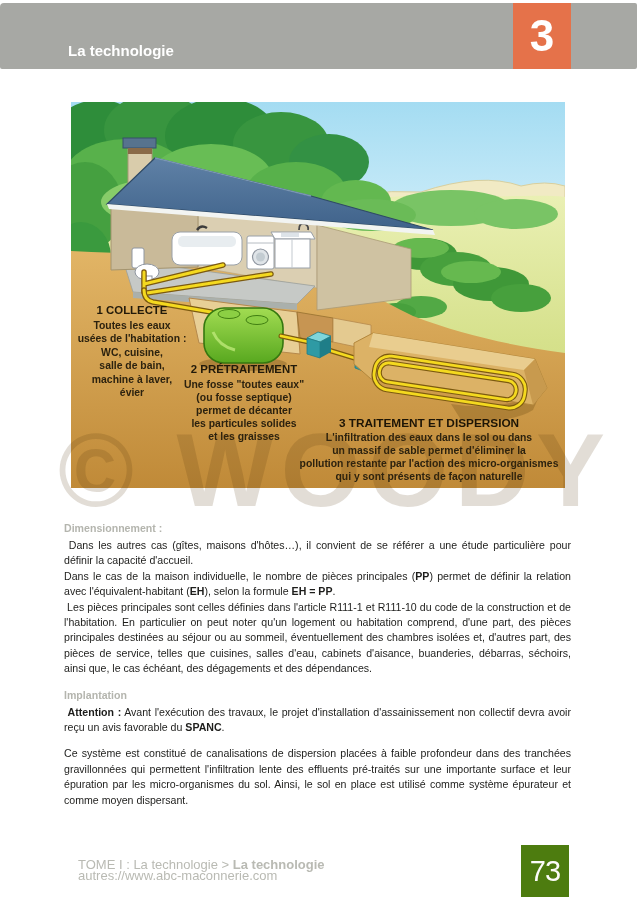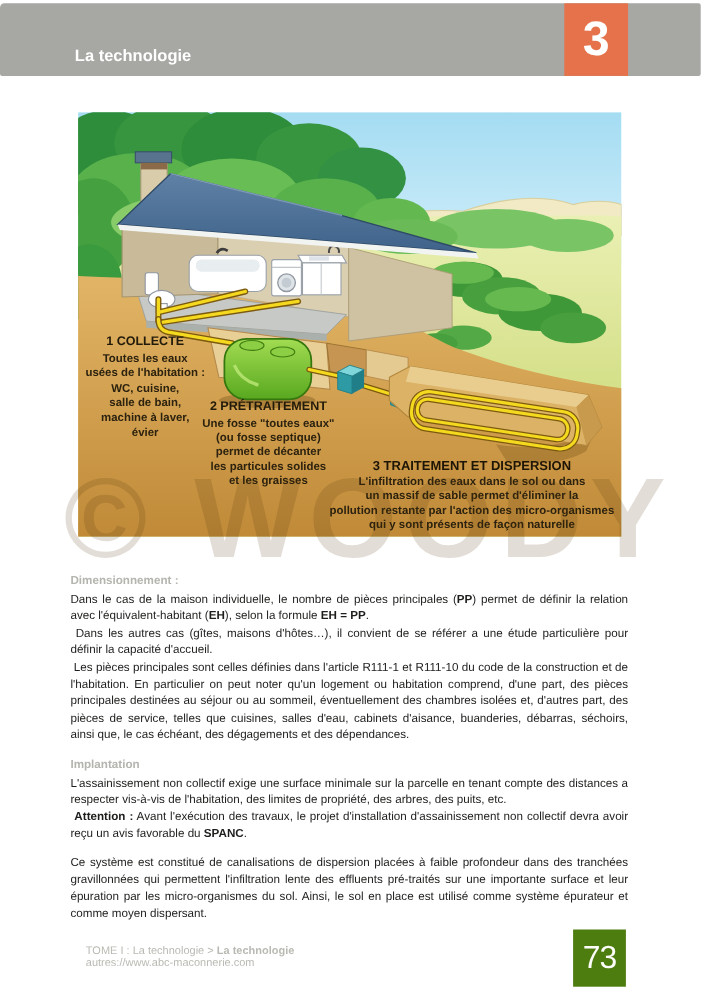--- a/index.html
+++ b/index.html
@@ -28,21 +28,21 @@
   .content{position:absolute;left:64px;top:505px;width:507px;color:#1d1d1b;
            font-size:10.6px;line-height:15.4px;text-align:justify;}
   .content section{margin-top:11px;}
   .content section:first-child{margin-top:16px;}
   .content h3{margin:0 0 3px 0;font-size:10.6px;line-height:14px;color:#b4b5ae;font-weight:bold;
               text-align:left;}
   .content p{margin:0;}
   .b{font-weight:bold;}
 
   
-  .crumb{position:absolute;left:78px;top:860px;font-size:10px;line-height:10.5px;color:#b9bab3;}
+  .crumb{position:absolute;left:78px;top:860px;font-size:13px;line-height:10.5px;color:#b9bab3;}
   .pagebox{position:absolute;left:521px;top:845px;width:48px;height:52px;background:#4d7c0f;
            display:flex;align-items:center;justify-content:center;
            color:#fcfcf9;font-size:29px;letter-spacing:-1px;}
 </style>
 </head>
 <body>
 
 <div class="page">
 
   <div class="topbar">
@@ -249,27 +249,26 @@
         <text class="lbl-line" x="358" y="378">qui y sont présents de façon naturelle</text>
       </g>
     </svg>
   </div>
 
   <div class="watermark">© WOODY</div>
 
   <div class="content">
     <section>
       <h3>Dimensionnement :</h3>
+      <p><span>&nbsp;Dans les autres cas (gîtes, maisons d'hôtes…), il convient de se référer a une étude particulière pour définir la capacité d'accueil.</span></p>
       <p><span>Dans le cas de la maison individuelle, le nombre de pièces principales (</span><span class="b">PP</span><span>) permet de définir la relation avec l'équivalent-habitant (</span><span class="b">EH</span><span>), selon la formule </span><span class="b">EH = PP</span><span>.</span></p>
-      <p><span>&nbsp;Dans les autres cas (gîtes, maisons d'hôtes…), il convient de se référer a une étude particulière pour définir la capacité d'accueil.</span></p>
       <p><span>&nbsp;Les pièces principales sont celles définies dans l'article R111-1 et R111-10 du code de la construction et de l'habitation. En particulier on peut noter qu'un logement ou habitation comprend, d'une part, des pièces principales destinées au séjour ou au sommeil, éventuellement des chambres isolées et, d'autres part, des pièces de service, telles que cuisines, salles d'eau, cabinets d'aisance, buanderies, débarras, séchoirs, ainsi que, le cas échéant, des dégagements et des dépendances.</span></p>
     </section>
     <section>
       <h3>Implantation</h3>
-      <p><span>L'assainissement non collectif exige une surface minimale sur la parcelle en tenant compte des distances a respecter vis-à-vis de l'habitation, des limites de propriété, des arbres, des puits, etc.</span></p>
       <p><span>&nbsp;</span><span class="b">Attention :</span><span> Avant l'exécution des travaux, le projet d'installation d'assainissement non collectif devra avoir reçu un avis favorable du </span><span class="b">SPANC</span><span>.</span></p>
     </section>
     <section>
       <p><span>Ce système est constitué de canalisations de dispersion placées à faible profondeur dans des tranchées gravillonnées qui permettent l'infiltration lente des effluents pré-traités sur une importante surface et leur épuration par les micro-organismes du sol. Ainsi, le sol en place est utilisé comme système épurateur et comme moyen dispersant.</span></p>
     </section>
   </div>
 
   <div class="crumb">
     <div>
       <span>TOME I : La technologie &gt; </span><span class="b">La technologie</span>

